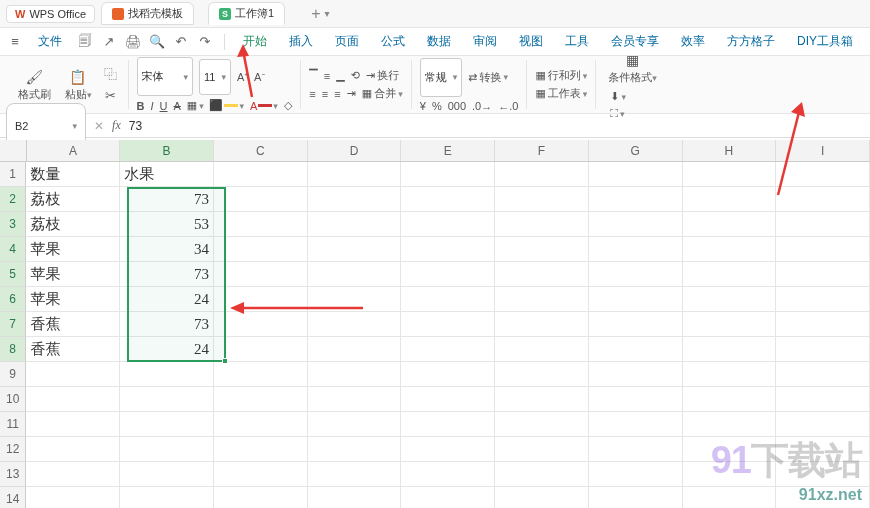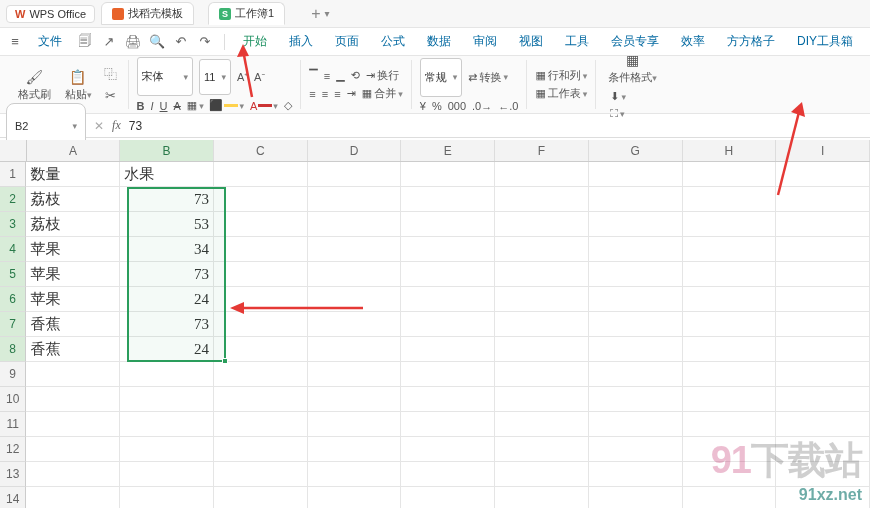--- a/index.html
+++ b/index.html
@@ -63,21 +63,21 @@
   .sel-handle { position:absolute; width:6px; height:6px; background:#2a9d5c; border:1px solid #fff; right:-4px; bottom:-4px; }
 
   
   .arrow { position:absolute; pointer-events:none; }
   .arrow-line { stroke:#e53935; stroke-width:2.5; fill:none; }
   .arrow-head { fill:#e53935; }
 
   
   .watermark { position:absolute; right:8px; bottom:4px; text-align:right; }
   .wm-big { font-size:38px; font-weight:bold; color:#555; opacity:0.28; letter-spacing:-1px; }
-  .wm-big .red { color:#be185d; }
+  .wm-big .red { color:#6d28d9; }
   .wm-small { font-size:16px; font-weight:bold; color:#0f766e; opacity:0.6; }
 </style>
 </head>
 <body>
 
 <div class="titlebar">
   <div class="app-box">
     <span class="app-logo">W</span>
     <span>WPS Office</span>
   </div>

